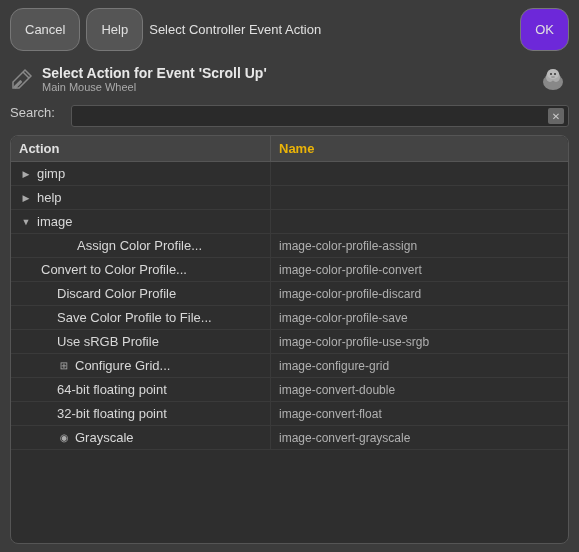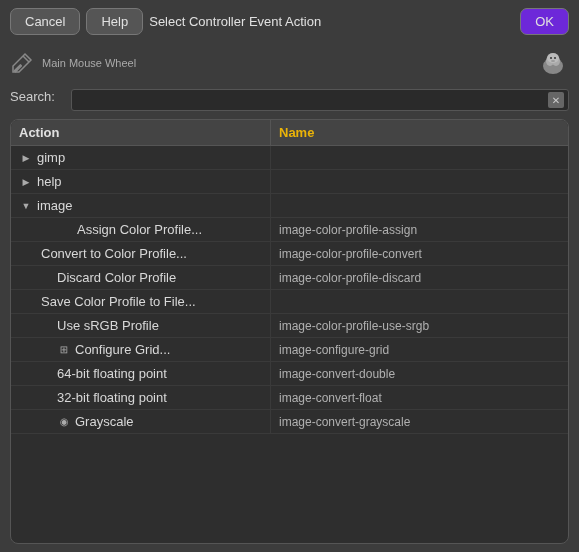--- a/index.html
+++ b/index.html
@@ -16,24 +16,24 @@
 
     
     .top-bar {
       display: flex;
       align-items: center;
       gap: 6px;
       padding: 8px 10px;
       background: #3c3c3c;
     }
     .top-btn {
-      padding: 5px 14px;
+      padding: 13px 14px;
       background: #555;
       border: 1px solid #777;
-      border-radius: 7px;
+      border-radius: 13px;
       color: #e0e0e0;
       cursor: pointer;
       font-size: 13px;
     }
     .top-btn.ok {
       background: #6d28d9;
     }
     .top-title {
       flex: 1;
       font-size: 13px;
@@ -219,20 +219,21 @@
 <div class="dialog-header">
   <div class="dialog-header-icon">
 
     <svg width="22" height="22" viewBox="0 0 22 22" fill="none">
       <rect x="2" y="14" width="10" height="3" rx="1" fill="#888" transform="rotate(-45 8 16)"></rect>
       <polygon points="14,2 20,8 8,20 2,20 2,14" stroke="#888" stroke-width="1.5" fill="none"></polygon>
       <line x1="12" y1="4" x2="18" y2="10" stroke="#888" stroke-width="1.5"></line>
     </svg>
   </div>
   <div class="dialog-header-text">
+    <div class="main-title">Select Action for Event 'Scroll Up'</div>
     <div class="sub-title">Main Mouse Wheel</div>
   </div>
   <div class="dialog-header-logo">
 
     <svg width="30" height="30" viewBox="0 0 30 30">
       <ellipse cx="15" cy="18" rx="10" ry="8" fill="#888"></ellipse>
       <ellipse cx="12" cy="13" rx="4" ry="5" fill="#aaa"></ellipse>
       <ellipse cx="18" cy="13" rx="4" ry="5" fill="#aaa"></ellipse>
       <ellipse cx="15" cy="10" rx="6" ry="5" fill="#bbb"></ellipse>
       <circle cx="13" cy="10" r="1" fill="#333"></circle>
@@ -295,24 +296,25 @@
         <div class="cell-name">image-color-profile-convert</div>
       </div>
       <div class="table-row">
         <div class="cell-action" style="padding-left: 28px;">
           <span class="expand-icon"></span>
           <span>Discard Color Profile</span>
         </div>
         <div class="cell-name">image-color-profile-discard</div>
       </div>
       <div class="table-row">
-        <div class="cell-action" style="padding-left: 12px;">
+        <div class="cell-action" style="padding-left: 28px;">
           <span class="expand-icon"></span>
           <span>Save Color Profile to File...</span>
         </div>
+        <div class="cell-name">image-color-profile-save</div>
       </div>
       <div class="table-row">
         <div class="cell-action" style="padding-left: 28px;">
           <span class="expand-icon"></span>
           <span>Use sRGB Profile</span>
         </div>
         <div class="cell-name">image-color-profile-use-srgb</div>
       </div>
       <div class="table-row">
         <div class="cell-action" style="padding-left: 28px;">

